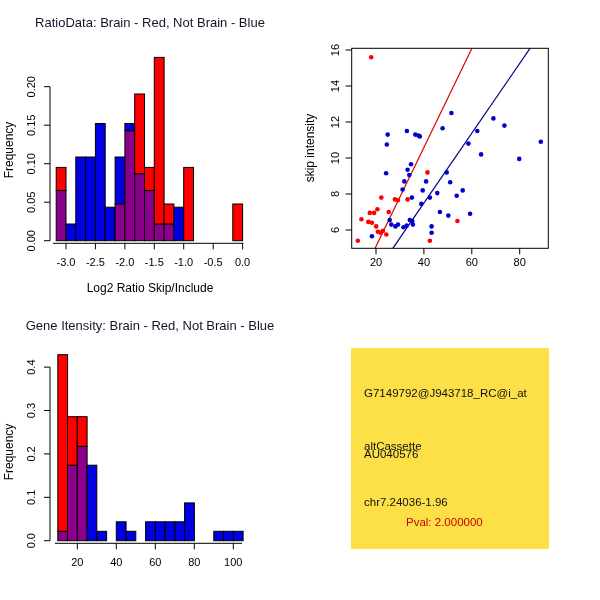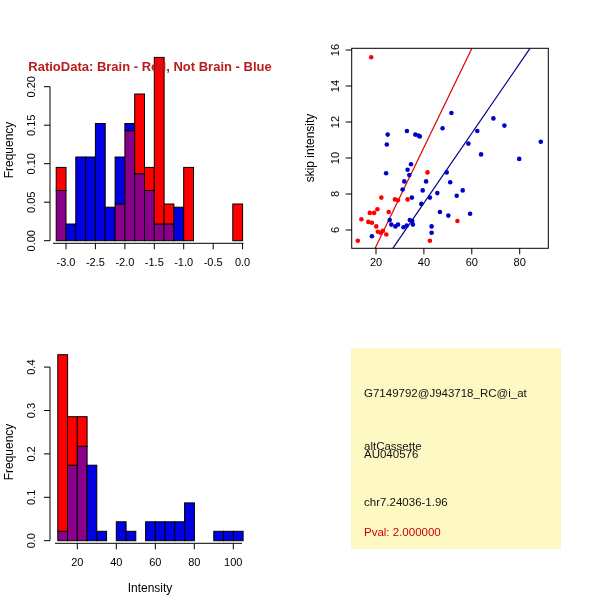--- a/index.html
+++ b/index.html
@@ -1,19 +1,19 @@
 <!DOCTYPE html>
 <html><head>
 <meta charset="utf-8">
 <style>
   html,body{margin:0;padding:0;background:#ffffff;}
   #canvas{position:relative;width:600px;height:600px;background:#ffffff;overflow:hidden;
           font-family:"Liberation Sans",sans-serif;}
   svg.panel{position:absolute;width:300px;height:300px;}
-  .title{position:absolute;text-align:center;font-weight:bold;font-size:13px;color:#b91c1c;margin-top:44px;}
+  .title{position:absolute;text-align:center;font-weight:normal;font-size:13px;color:#0f172a;}
   .axlab{position:absolute;text-align:center;font-size:12px;color:#000;}
   .ylab{position:absolute;font-size:12px;color:#000;white-space:nowrap;
         transform:translate(-50%,-50%) rotate(-90deg);}
   .infobox{position:absolute;left:351px;top:348px;width:198px;height:201px;}
   .iline{position:absolute;left:13px;font-size:11.5px;color:#111;white-space:nowrap;}
 </style>
 </head>
 <body>
 
 <div id="canvas">
@@ -62,20 +62,21 @@
       <line x1="44" y1="202.2" x2="50" y2="202.2" stroke="#000000" stroke-width="1"></line>
       <text x="31" y="202.2" text-anchor="middle" dy="0.35em" font-size="11" fill="#000000" font-family="&quot;Liberation Sans&quot;, sans-serif" transform="rotate(-90 31 202.2)">0.05</text>
       <line x1="44" y1="163.7" x2="50" y2="163.7" stroke="#000000" stroke-width="1"></line>
       <text x="31" y="163.7" text-anchor="middle" dy="0.35em" font-size="11" fill="#000000" font-family="&quot;Liberation Sans&quot;, sans-serif" transform="rotate(-90 31 163.7)">0.10</text>
       <line x1="44" y1="125.2" x2="50" y2="125.2" stroke="#000000" stroke-width="1"></line>
       <text x="31" y="125.2" text-anchor="middle" dy="0.35em" font-size="11" fill="#000000" font-family="&quot;Liberation Sans&quot;, sans-serif" transform="rotate(-90 31 125.2)">0.15</text>
       <line x1="44" y1="86.7" x2="50" y2="86.7" stroke="#000000" stroke-width="1"></line>
       <text x="31" y="86.7" text-anchor="middle" dy="0.35em" font-size="11" fill="#000000" font-family="&quot;Liberation Sans&quot;, sans-serif" transform="rotate(-90 31 86.7)">0.20</text>
     </svg>
   <div class="title" style="left:0;top:15px;width:300px">RatioData: Brain - Red, Not Brain - Blue</div>
+  <div class="axlab" style="left:0;top:281px;width:300px">Log2 Ratio Skip/Include</div>
   <div class="ylab" style="left:9px;top:150px">Frequency</div>
 
   <svg class="panel" style="left:300px;top:0" viewBox="0 0 300 300">
       <line x1="75.0" y1="248.4" x2="171.8" y2="48.4" stroke="#dd0000" stroke-width="1.2"></line>
       <line x1="92.8" y1="248.4" x2="230.0" y2="48.4" stroke="#00008b" stroke-width="1.2"></line>
       <circle cx="71.9" cy="236.3" r="2.3" fill="#0000cd"></circle>
       <circle cx="86.1" cy="173.3" r="2.3" fill="#0000cd"></circle>
       <circle cx="86.8" cy="144.5" r="2.3" fill="#0000cd"></circle>
       <circle cx="87.7" cy="134.6" r="2.3" fill="#0000cd"></circle>
       <circle cx="89.7" cy="220.1" r="2.3" fill="#0000cd"></circle>
@@ -200,24 +201,24 @@
       <text x="31" y="240.7" text-anchor="middle" dy="0.35em" font-size="11" fill="#000000" font-family="&quot;Liberation Sans&quot;, sans-serif" transform="rotate(-90 31 240.7)">0.0</text>
       <line x1="44" y1="197.3" x2="50" y2="197.3" stroke="#000000" stroke-width="1"></line>
       <text x="31" y="197.3" text-anchor="middle" dy="0.35em" font-size="11" fill="#000000" font-family="&quot;Liberation Sans&quot;, sans-serif" transform="rotate(-90 31 197.3)">0.1</text>
       <line x1="44" y1="153.9" x2="50" y2="153.9" stroke="#000000" stroke-width="1"></line>
       <text x="31" y="153.9" text-anchor="middle" dy="0.35em" font-size="11" fill="#000000" font-family="&quot;Liberation Sans&quot;, sans-serif" transform="rotate(-90 31 153.9)">0.2</text>
       <line x1="44" y1="110.5" x2="50" y2="110.5" stroke="#000000" stroke-width="1"></line>
       <text x="31" y="110.5" text-anchor="middle" dy="0.35em" font-size="11" fill="#000000" font-family="&quot;Liberation Sans&quot;, sans-serif" transform="rotate(-90 31 110.5)">0.3</text>
       <line x1="44" y1="67.1" x2="50" y2="67.1" stroke="#000000" stroke-width="1"></line>
       <text x="31" y="67.1" text-anchor="middle" dy="0.35em" font-size="11" fill="#000000" font-family="&quot;Liberation Sans&quot;, sans-serif" transform="rotate(-90 31 67.1)">0.4</text>
     </svg>
-  <div class="axlab" style="left:0;top:581px;width:300px">Intensity</div>
+  <div class="title" style="left:0;top:318px;width:300px">Gene Itensity: Brain - Red, Not Brain - Blue</div>
   <div class="ylab" style="left:9px;top:452px">Frequency</div>
 
-  <div class="infobox" style="background: #fef9c3; padding-left: 12px;">
+  <div class="infobox" style="background: #fde047;">
     <div class="iline" style="top:39px">G7149792@J943718_RC@i_at</div>
     <div class="iline" style="top:92px">altCassette</div>
     <div class="iline" style="top:100px">AU040576</div>
     <div class="iline" style="top:148px">chr7.24036-1.96</div>
-    <div class="iline" style="top: 178px; color: rgb(204, 0, 0);">Pval: 2.000000</div>
+    <div class="iline" style="top: 168px; color: rgb(204, 0, 0); margin-left: 42px;">Pval: 2.000000</div>
   </div>
 
 </div>
 
 </body></html>

